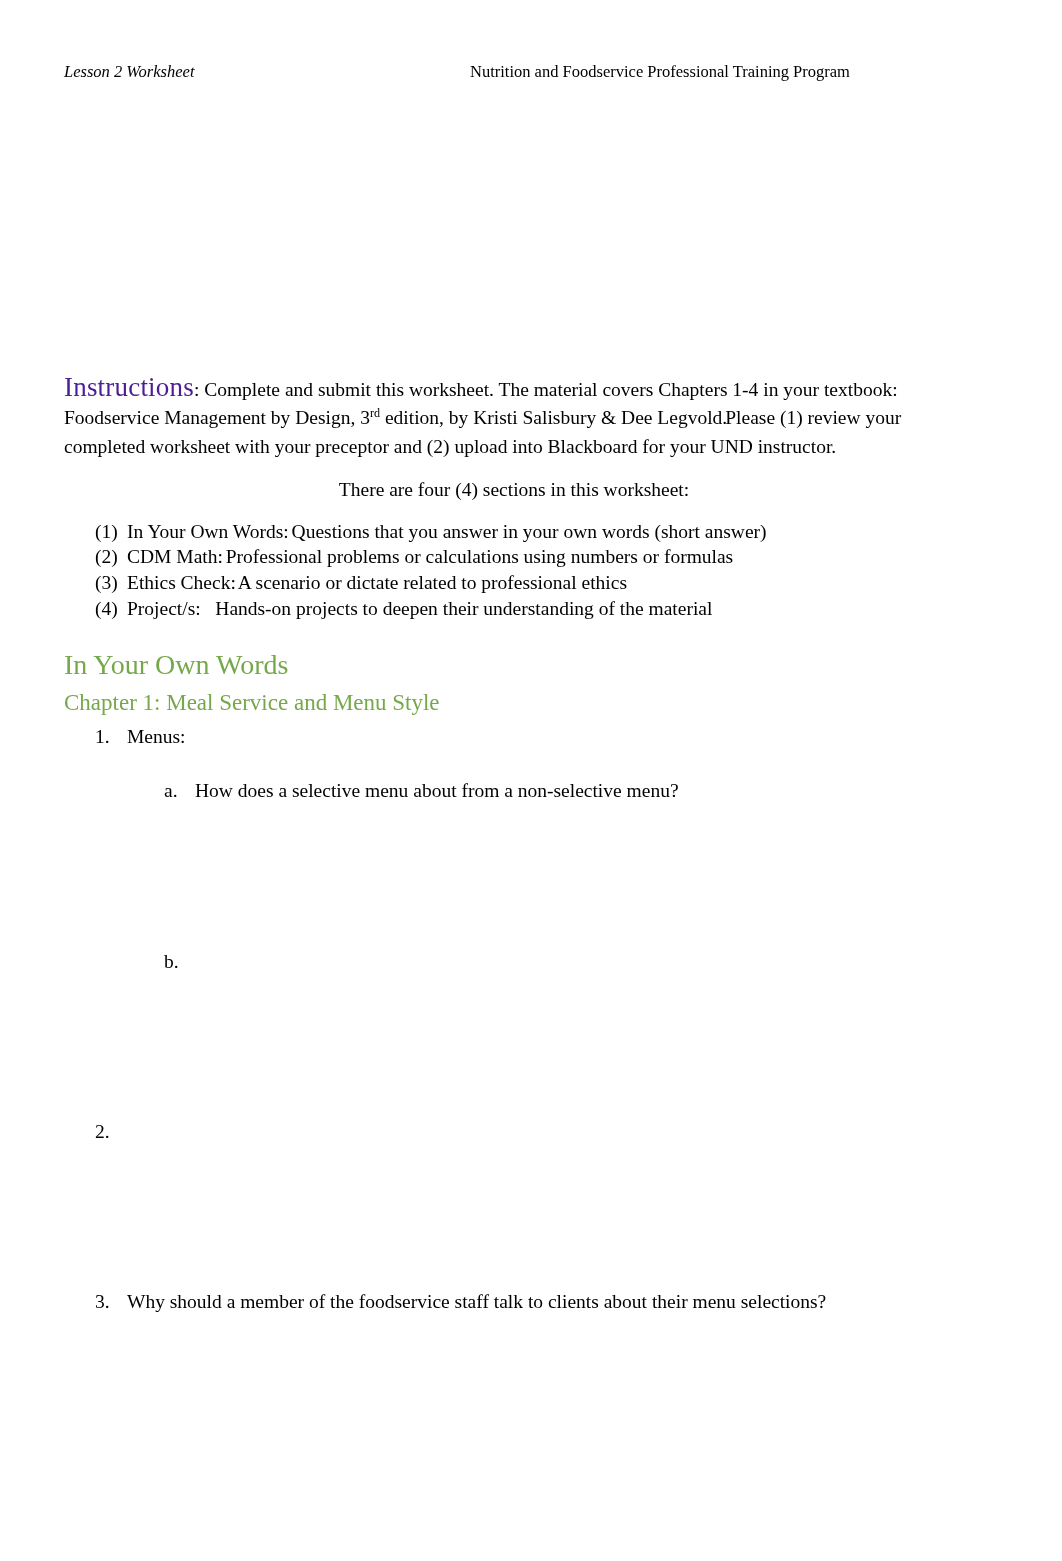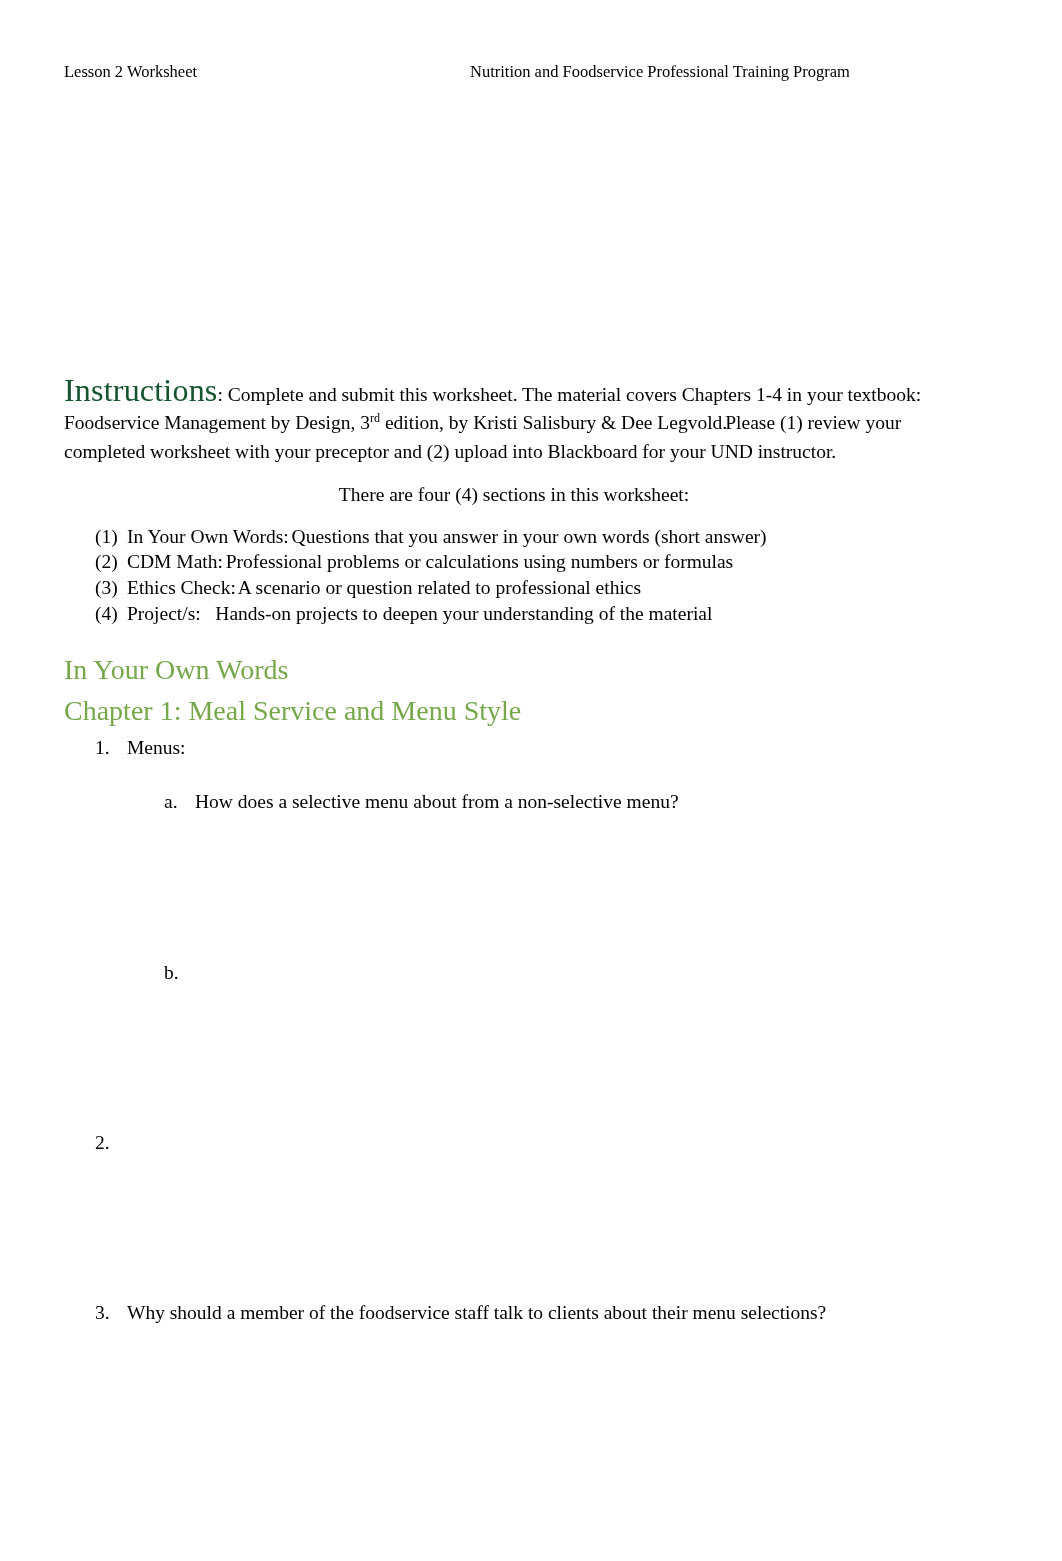--- a/index.html
+++ b/index.html
@@ -30,20 +30,21 @@
     right: 64px;
     height: 24px;
     font-size: 16.5px;
     line-height: 24px;
     white-space: nowrap;
   }
   .doc-header .left {
     position: absolute;
     left: 0;
     top: 0;
+    font-style: italic;
   }
   .doc-header .right {
     position: absolute;
     left: 406px;
     top: 0;
   }
 
   
   .body-block {
     position: absolute;
@@ -57,22 +58,22 @@
     text-align: center;
   }
 
   .instructions-para {
     font-size: 19.5px;
     line-height: 28.4px;
     text-align: left;
     margin-bottom: 13px;
   }
   .h-instructions {
-    color: #14532d;
-    font-size: 32px;
+    color: #4c1d95;
+    font-size: 27px;
     line-height: 1;
     letter-spacing: 0.2px;
   }
   sup {
     font-size: 0.62em;
     vertical-align: super;
     line-height: 0;
     font-family: Liberation Serif, serif;
   }
   .tight {
@@ -110,21 +111,21 @@
   
   .h-iyow {
     color: #76A84B;
     font-size: 28px;
     line-height: 1.2;
     font-weight: normal;
     margin: 26px 0 0 0;
   }
   .h-chapter {
     color: #76A84B;
-    font-size: 28px;
+    font-size: 23px;
     line-height: 1.2;
     font-weight: normal;
     margin: 8px 0 0 0;
   }
 
   
   .q-list {
     list-style: none;
     margin: 6px 0 0 0;
     padding: 0;
@@ -185,24 +186,24 @@
     <p class="sections-intro">There are four (4) sections in this worksheet:</p>
 
     <ul class="paren-list">
       <li>
         <span class="marker">(1)</span><span>In Your Own Words</span><span class="tight">:</span><span> Questions that you answer in your own words (short answer)</span>
       </li>
       <li>
         <span class="marker">(2)</span><span>CDM Math</span><span class="tight">:</span><span> Professional problems or calculations using numbers or formulas</span>
       </li>
       <li>
-        <span class="marker">(3)</span><span>Ethics Check</span><span class="tight">:</span><span> A scenario or question related to professional ethics</span>
-      </li>
-      <li>
-        <span class="marker">(4)</span><span>Project/s:</span><span></span><span style="white-space:pre">   Hands-on projects to deepen your understanding of the material</span>
+        <span class="marker">(3)</span><span>Ethics Check</span><span class="tight">:</span><span> A scenario or dictate related to professional ethics</span>
+      </li>
+      <li>
+        <span class="marker">(4)</span><span>Project/s:</span><span></span><span style="white-space:pre">   Hands-on projects to deepen their understanding of the material</span>
       </li>
     </ul>
 
     <h1 class="h-iyow">In Your Own Words</h1>
     <h2 class="h-chapter">Chapter 1: Meal Service and Menu Style</h2>
 
     <ol class="q-list">
 
       <li>
         <span class="marker">1.</span>

